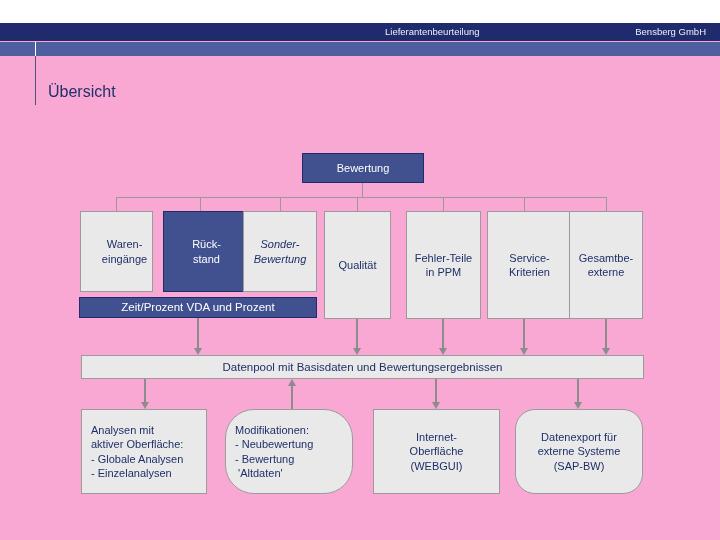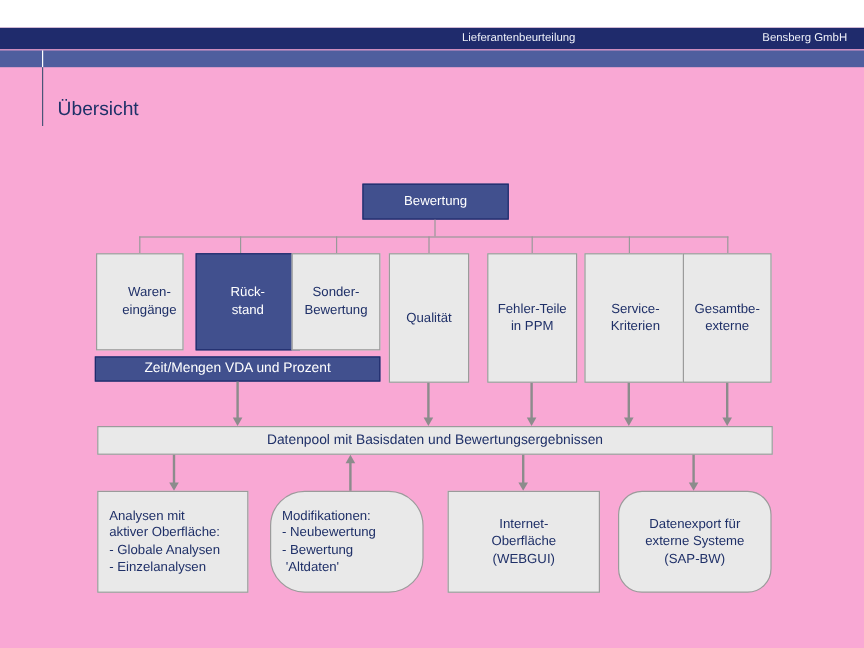--- a/index.html
+++ b/index.html
@@ -64,21 +64,21 @@
     position:absolute; width:0; height:0;
     border-left:4px solid transparent; border-right:4px solid transparent;
     border-bottom:7px solid #8c8c8c;
   }
 
   
   #box-bewertung { left:302px; top:130px; width:122px; height:30px; }
 
   #box-wareneingaenge { left:80px;  top:188px; width:73px; height:81px;padding-left:16px; }
   #box-rueckstand     { left:163px; top:188px; width:87px; height:81px; }
-  #box-sonder         { left:243px; top:188px; width:74px; height:81px; }
+  #box-sonder         { left:243px; top:188px; width:74px; height:81px;font-style:italic; }
   #box-qualitaet      { left:324px; top:188px; width:67px; height:108px; }
   #box-fehler         { left:406px; top:188px; width:75px; height:108px; }
   #box-service        { left:487px; top:188px; width:85px; height:108px; }
   #box-gesamt         { left:569px; top:188px; width:74px; height:108px; }
 
   #band-zeitmengen { left:79px; top:274px; width:238px; height:21px; font-size:11.5px; }
 
   #bar-datenpool { left:81px; top:332px; width:563px; height:24px; font-size:11.5px; }
 
   .output-box { top:386px; height:85px; }
@@ -125,21 +125,21 @@
   <div class="box light" id="box-sonder">Sonder-
 Bewertung</div>
   <div class="box light" id="box-fehler">Fehler-Teile
 in PPM</div>
   <div class="box light" id="box-qualitaet">Qualität</div>
   <div class="box light" id="box-service">Service-
 Kriterien</div>
   <div class="box light" id="box-gesamt">Gesamtbe-
 externe</div>
 
-  <div class="box blue" id="band-zeitmengen">Zeit/Mengen VDA und Prozent</div>
+  <div class="box blue" id="band-zeitmengen">Zeit/Prozent VDA und Prozent</div>
 
   <div class="aline" style="left:197px; top:295px; height:31px;"></div>
   <div class="head-down" style="left:194px; top:325px;"></div>
 
   <div class="aline" style="left:356px; top:296px; height:30px;"></div>
   <div class="head-down" style="left:353px; top:325px;"></div>
 
   <div class="aline" style="left:442px; top:296px; height:30px;"></div>
   <div class="head-down" style="left:439px; top:325px;"></div>
 

